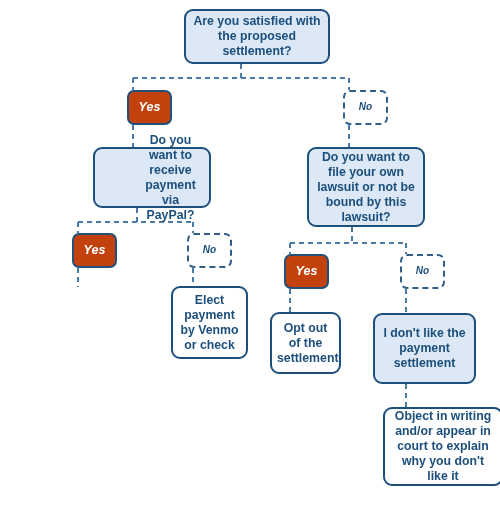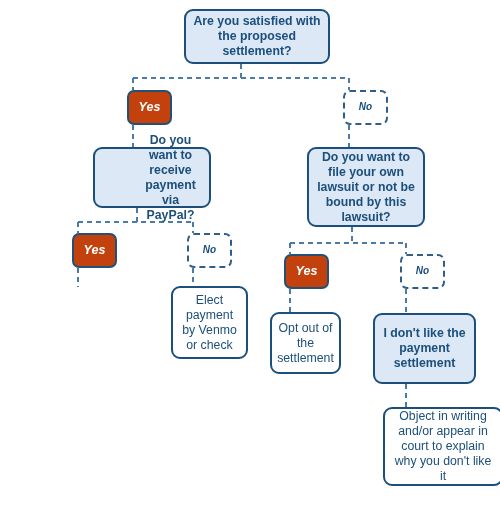--- a/index.html
+++ b/index.html
@@ -53,21 +53,21 @@
     color: #1c4f7c;
     font-weight: bold;
     font-size: 12.3px;
   }
 
   
   .node.outcome {
     background: #ffffff;
     border: 2.5px solid #1c4f7c;
     color: #1c4f7c;
-    font-weight: normal;
+    font-weight: bold;
     font-size: 12.3px;
   }
 
   
   .node.yes {
     background: #c2410c;
     border: 2px solid #235077;
     color: #ffffff;
     font-weight: bold;
     font-style: italic;

